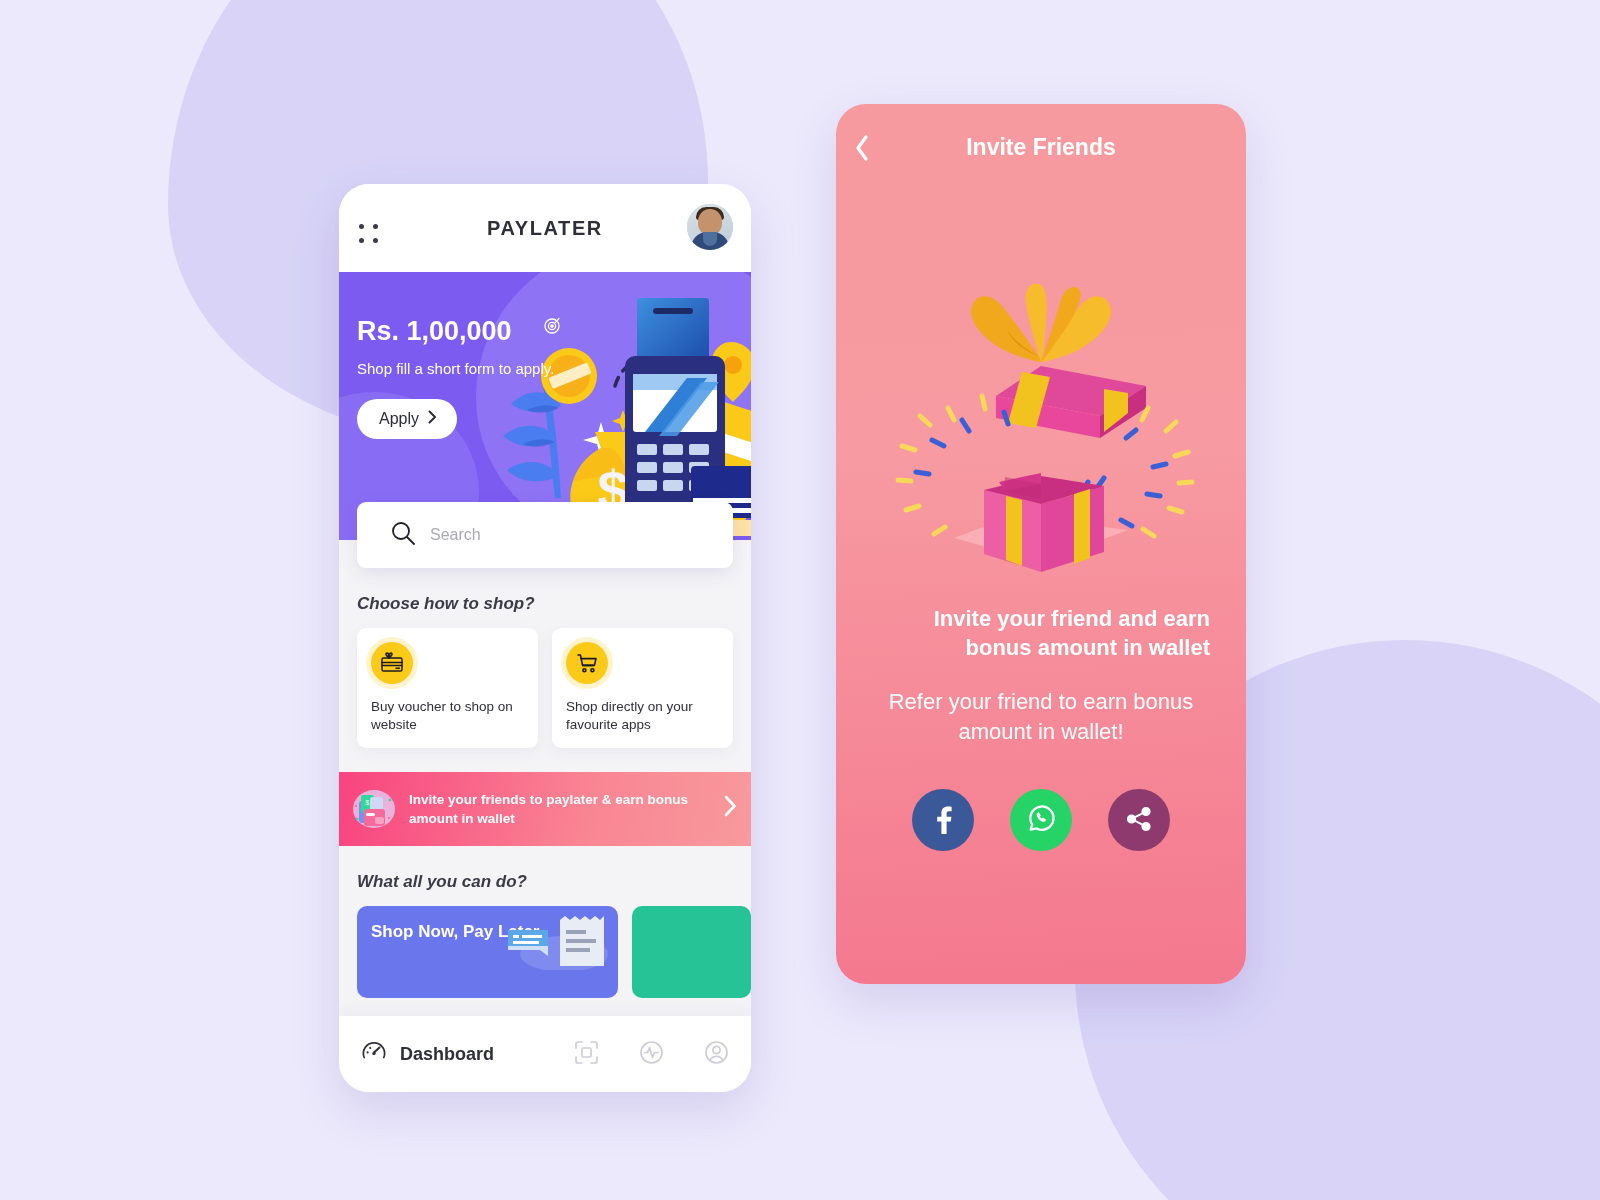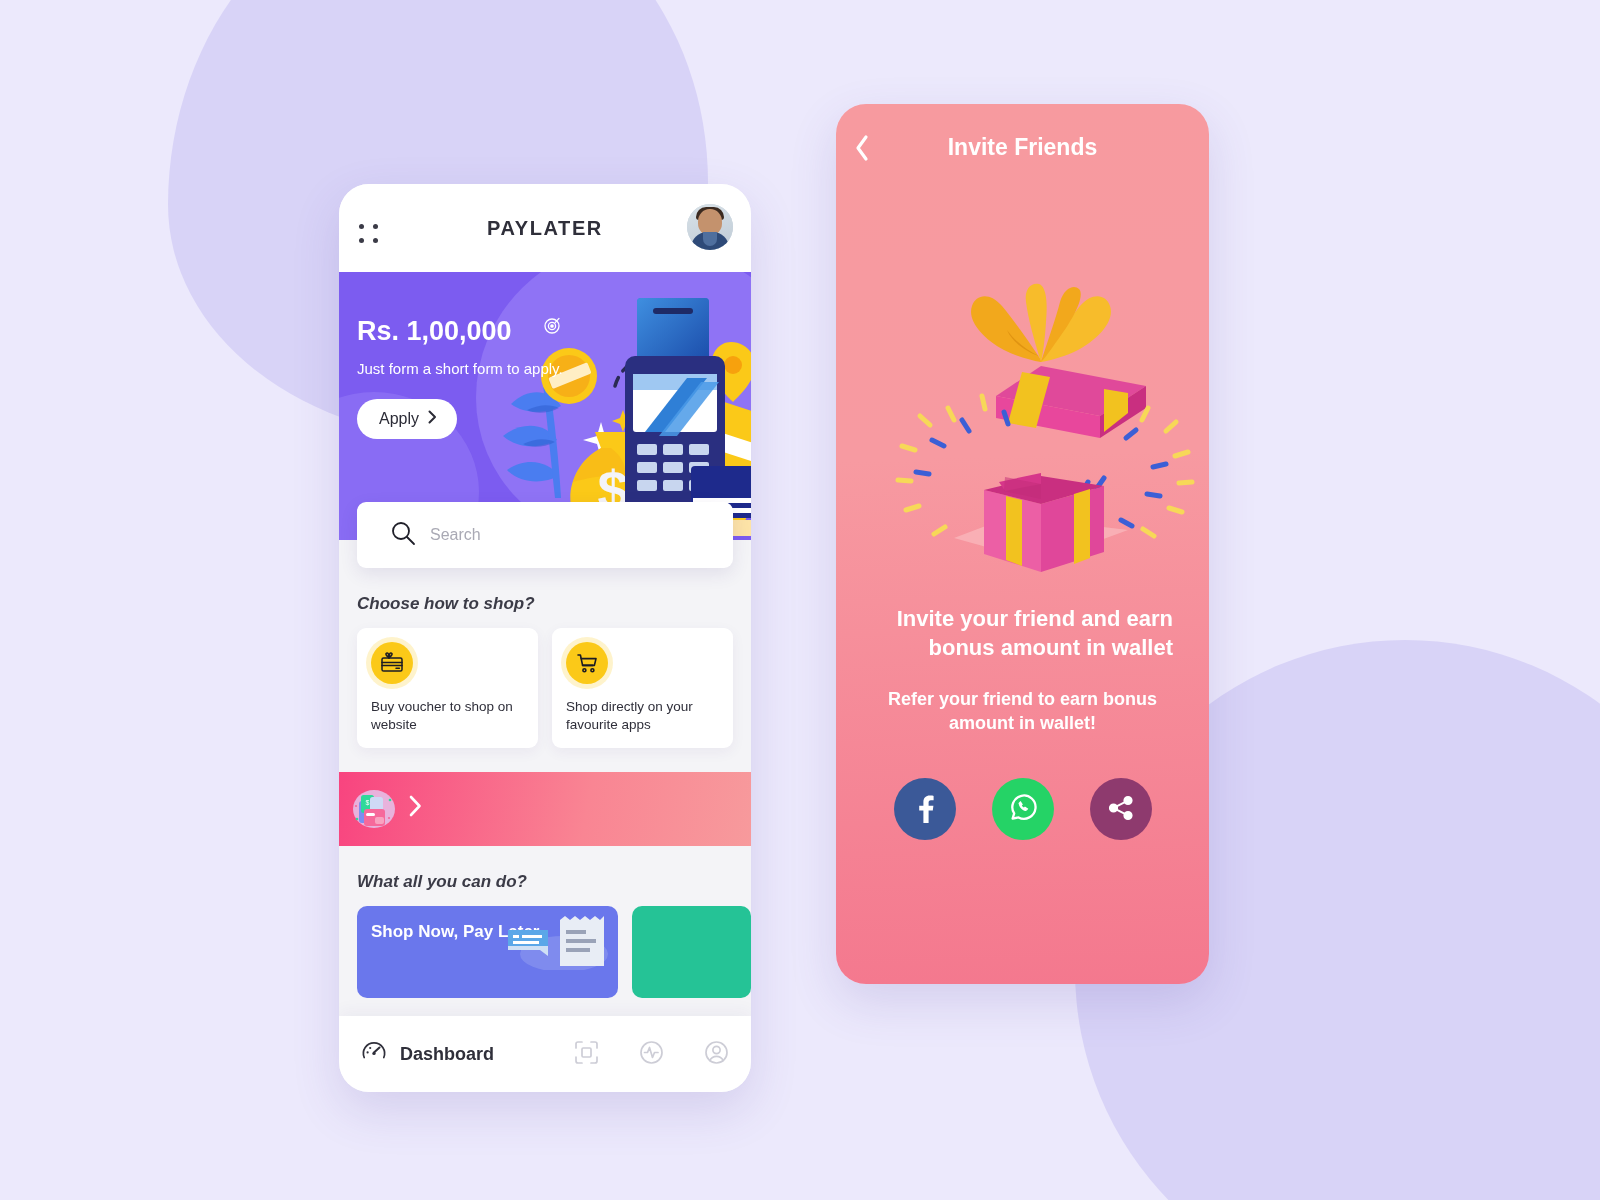--- a/index.html
+++ b/index.html
@@ -170,35 +170,35 @@
     background:#fff; display:flex; align-items:center;
     padding: 0 22px; gap: 0;
     box-shadow: 0 -4px 16px rgba(60,40,120,.05);
   }
   .nav-main { display:flex; align-items:center; gap: 13px; }
   .nav-label { font-size: 18px; font-weight: bold; color: #2f2f3a; }
   .nav-icons { margin-left: auto; display:flex; align-items:center; gap: 40px; }
 
   
   #phone-right {
-    left: 836px; top: 104px; width: 373px; height: 880px;
+    left: 836px; top: 104px; width: 410px; height: 880px;
     background: linear-gradient(178deg,#f79a9f 0%,#f79aa1 40%,#f4788e 100%);
   }
   .r-header { position: relative; height: 86px; display:flex; align-items:center;
     justify-content:center; }
   .back-chev { position:absolute; left: 18px; top: 30px; cursor:pointer; }
   .r-title { font-size: 23px; font-weight: bold; color:#fff; }
   .gift-wrap { position: relative; height: 400px; }
   .r-head {
     margin: 14px 36px 0 36px; text-align:right; color:#fff;
     font-size: 22px; font-weight: bold; line-height: 1.33;
   }
   .r-sub {
     margin: 24px 36px 0 36px; text-align:center; color:#ffffff;
-    font-size: 18px; line-height: 1.38; font-weight: bold;
+    font-size: 22px; line-height: 1.38;
   }
   .socials { display:flex; justify-content:center; gap: 36px; margin-top: 42px; }
   .social-btn {
     width: 62px; height: 62px; border-radius: 50%;
     display:flex; align-items:center; justify-content:center; cursor:pointer;
     border: none;
   }
 </style>
 </head>
 <body>
@@ -302,21 +302,21 @@
           <span class="hero-l2">Rs. 1,00,000</span>
           <span class="target-icon">
             <svg width="20" height="20" viewBox="0 0 20 20" fill="none" stroke="#ffffff" stroke-width="1.3">
               <circle cx="10" cy="11" r="7"></circle>
                 <circle cx="10" cy="11" r="3.6"></circle>
                 <circle cx="10" cy="11" r="1.2" fill="#fff"></circle>
               <path d="M13.2 7.6 L17 3.4" stroke-linecap="round"></path>
             </svg>
           </span>
         </div>
-        <div class="hero-l3">Just form a short form to apply.</div>
+        <div class="hero-l3">Shop fill a short form to apply.</div>
         <button class="apply-btn">
           <span>Apply</span>
           <span>
             <svg width="9" height="14" viewBox="0 0 9 14" fill="none" stroke="#2b2b36" stroke-width="2" stroke-linecap="round" stroke-linejoin="round">
                 <path d="M1.5 1.5 L7 7 L1.5 12.5"></path>
               </svg>
           </span>
         </button>
       </div>
     </div>
@@ -375,20 +375,21 @@
           <g fill="#2fd99a">
               <circle cx="6" cy="32" r="1.3"></circle>
               <circle cx="39" cy="13" r="1.3"></circle>
             </g>
           <g fill="#f6699b">
               <circle cx="5" cy="19" r="1.1"></circle>
               <circle cx="38" cy="31" r="1.1"></circle>
             </g>
         </svg>
       </span>
+      <span class="invite-text">Invite your friends to paylater &amp; earn bonus amount in wallet</span>
       <span class="chev-right">
         <svg width="13" height="22" viewBox="0 0 13 22" fill="none" stroke="#ffffff" stroke-width="2.6" stroke-linecap="round" stroke-linejoin="round">
             <path d="M2 2 L10.5 11 L2 20"></path>
           </svg>
       </span>
     </div>
 
     <div class="sec-title">What all you can do?</div>
     <div class="do-cards">
       <div class="do-card blue">

